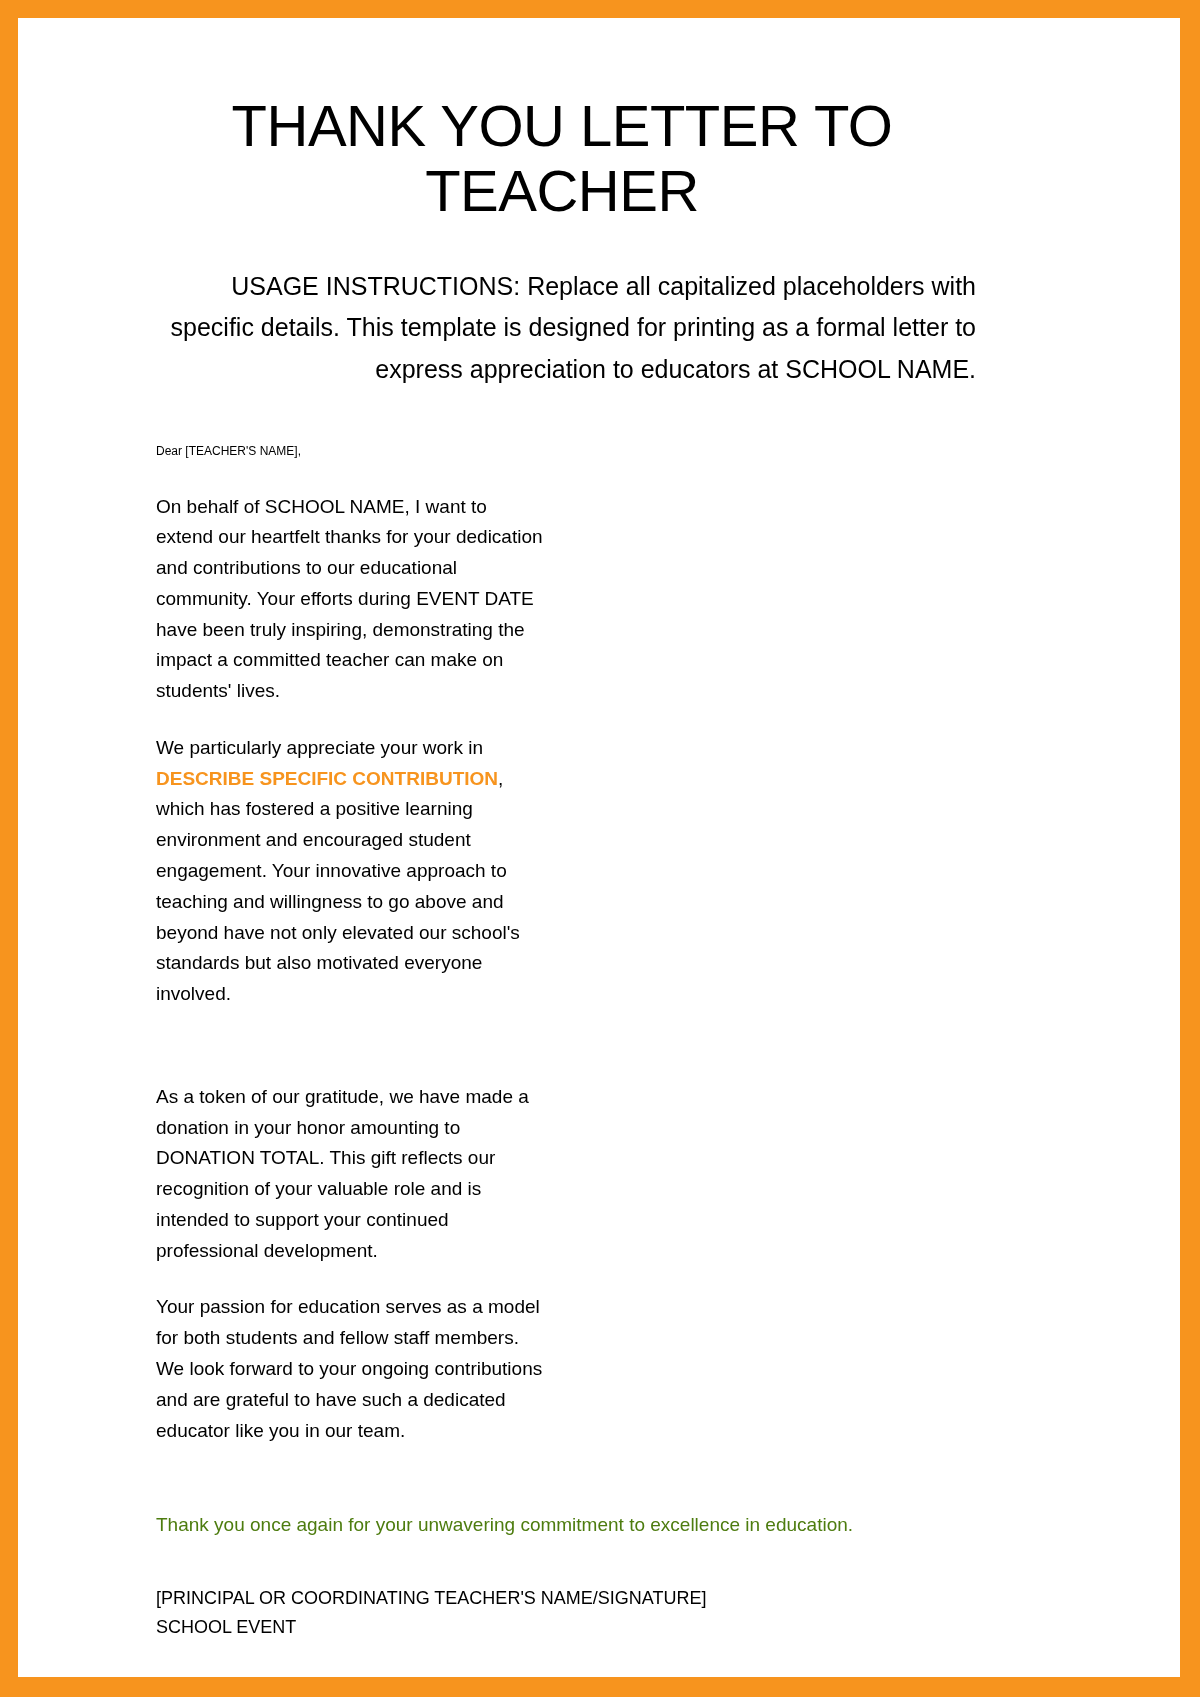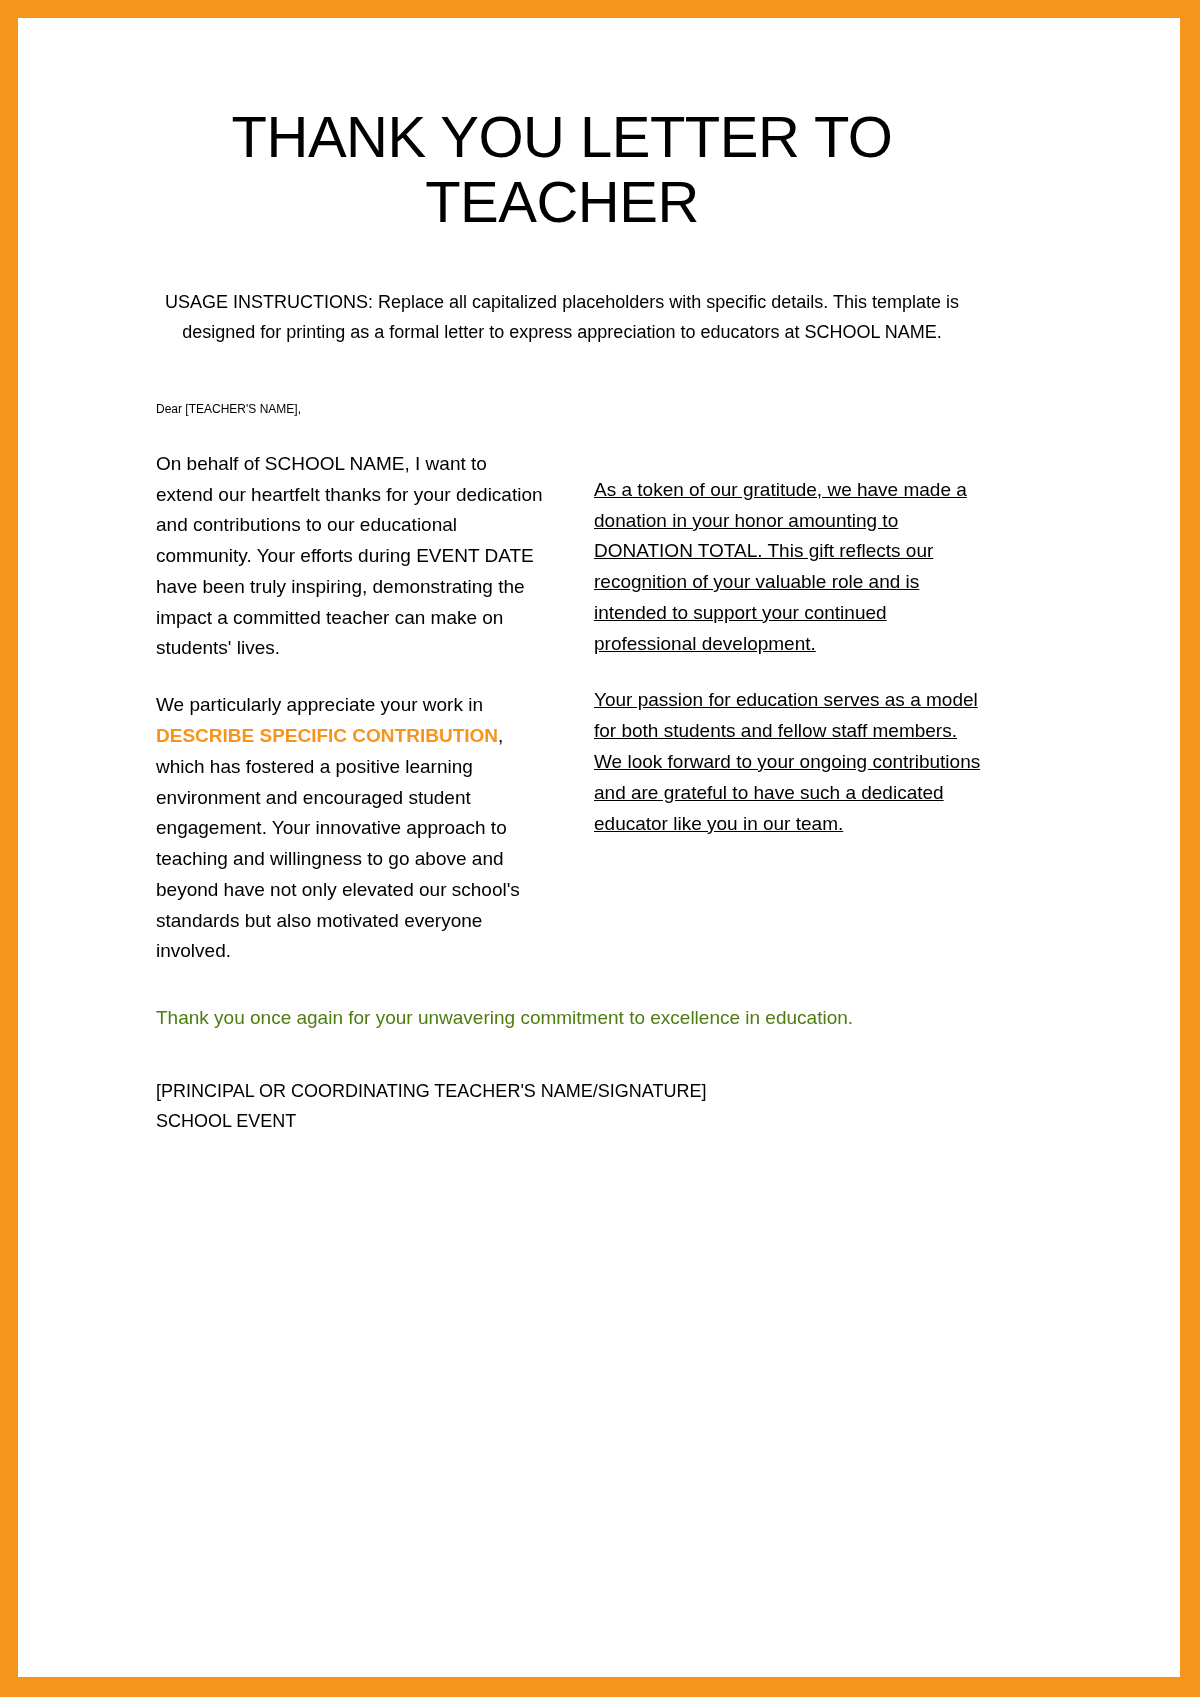--- a/index.html
+++ b/index.html
@@ -35,64 +35,64 @@
   }
 
   .doc-inner {
     position: absolute;
     left: 124px;
     top: 0;
     width: 840px;
   }
 
   .doc-title {
-    margin: 15px;
+    margin: 4px;
     padding-top: 72px;
     text-align: center;
     font-size: 58px;
     line-height: 1.12;
     font-weight: 400;
     letter-spacing: -0.5px;
     color: #000000;
     font-family: "Liberation Sans", sans-serif;
   }
 
   .usage-note {
     margin: 0;
     padding-top: 38px;
-    text-align: center;
-    font-size: 18px;
+    text-align: right;
+    font-size: 25px;
     line-height: 1.66;
     color: #000000;
     padding-left: 6px;
     padding-right: 6px;
   }
 
   .salutation {
     margin: 0;
     padding-top: 52px;
     padding-left: 14px;
     font-size: 12px;
     line-height: 1.6;
     color: #000000;
   }
 
   .columns {
     display: flex;
+    flex-direction: column;
     padding-top: 30px;
     padding-left: 14px;
     gap: 46px;
   }
   .col {
     width: 392px;
     flex: 0 0 392px;
   }
   .col-right {
     padding-top: 26px;
-    text-decoration: underline;
   }
 
   .body-para {
     margin: 0 0 26px 0;
     font-size: 19px;
     line-height: 1.62;
     color: #000000;
   }
   .body-para:last-child {
     margin-bottom: 0;

